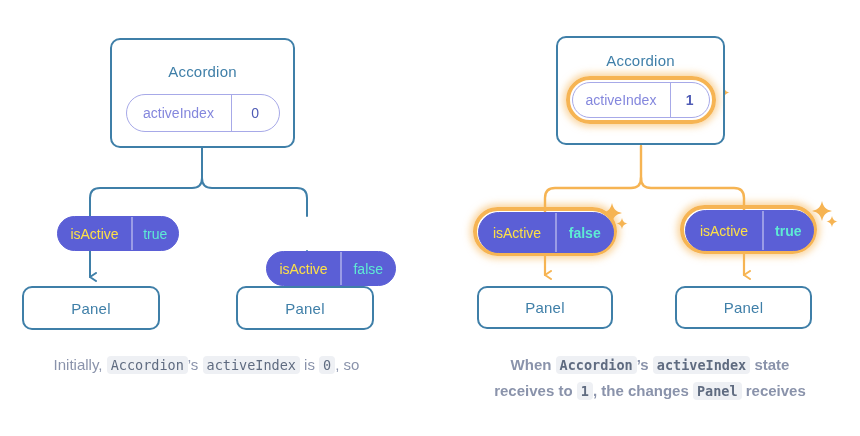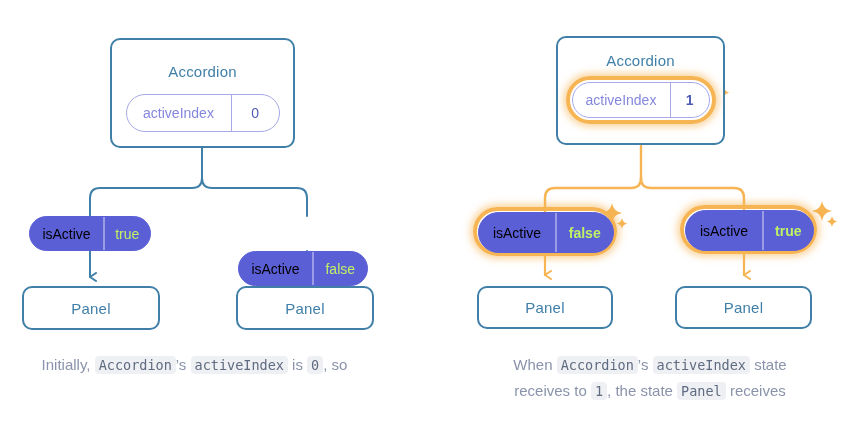--- a/index.html
+++ b/index.html
@@ -2,21 +2,21 @@
 <html><head>
 <meta charset="utf-8">
 <style>
   html,body{margin:0;padding:0;}
   body{
     width:860px;height:436px;
     background:#ffffff;
     font-family:"Liberation Sans", sans-serif;
     position:relative;overflow:hidden;
   }
-  .stage{position:absolute;inset:0;}
+  .stage{position:absolute;inset:0;padding-left:28px;}
 
   
   .abs{position:absolute;box-sizing:border-box;}
 
   
   .node-box{
     border:2px solid #3f7fa8;
     border-radius:10px;
     background:#ffffff;
     display:flex;flex-direction:column;align-items:center;
@@ -40,22 +40,22 @@
     background:#ffffff;
   }
   .pill-outline .pill-key{color:#8487dd;}
   .pill-outline .pill-val{color:#4f5bb5;}
   .pill-outline .pill-sep{background:#a7a9e8;}
 
   .pill-solid{
     background:#5b5fd6;
     border:1.5px solid #5b5fd6;
   }
-  .pill-solid .pill-key{color:#000000;}
-  .pill-solid .pill-val{color:#bef264;border-radius:6px;}
+  .pill-solid .pill-key{color:#fde047;}
+  .pill-solid .pill-val{color:#5eead4;border-radius:6px;}
   .pill-solid .pill-sep{background:#9a9ce6;}
 
   .pill-key,.pill-val{
     display:flex;align-items:center;justify-content:center;
     font-size:14px;white-space:nowrap;
   }
   .pill-sep{width:1.5px;flex:0 0 1.5px;}
 
   .bold-val .pill-val{font-weight:bold;}
 
@@ -157,21 +157,21 @@
     <div class="pill-val" style="flex:1;">false</div>
   </div>
 
   <div class="abs node-box" style="left:22px;top:286px;width:138px;height:44px;justify-content:center;">
     <div class="node-title">Panel</div>
   </div>
   <div class="abs node-box" style="left:236px;top:286px;width:138px;height:44px;justify-content:center;">
     <div class="node-title">Panel</div>
   </div>
 
-  <div class="caption" style="left:2px;top:352px;width:385px;">
+  <div class="caption" style="left:14px;top:352px;width:385px;">
       <div><span>Initially, </span><code>Accordion</code><span>’s </span><code>activeIndex</code><span> is </span><code>0</code><span>, so</span></div>
     </div>
 
   <div class="abs node-box" style="left:556px;top:36px;width:169px;height:109px;">
     <div class="node-title" style="margin-top:14px;">Accordion</div>
     <div style="position:relative;margin-top:13px;">
       <div class="glow" style="left:-6px;top:-6px;right:-6px;bottom:-6px;"></div>
       <div class="pill pill-outline bold-val" style="width:136px;height:34px;">
         <div class="pill-key" style="width:97px;">activeIndex</div>
         <div class="pill-sep"></div>
@@ -198,18 +198,18 @@
     </div>
   </div>
 
   <div class="abs node-box" style="left:477px;top:286px;width:136px;height:43px;justify-content:center;">
     <div class="node-title">Panel</div>
   </div>
   <div class="abs node-box" style="left:675px;top:286px;width:137px;height:43px;justify-content:center;">
     <div class="node-title">Panel</div>
   </div>
 
-  <div class="caption" style="left:440px;top:352px;width:420px;">
+  <div class="caption" style="left:440px;top:352px;width:420px;font-weight:bold;">
       <div><span>When </span><code>Accordion</code><span>’s </span><code>activeIndex</code><span> state</span></div>
-      <div><span>receives to </span><code>1</code><span>, the state </span><code>Panel</code><span> receives</span></div>
+      <div><span>receives to </span><code>1</code><span>, the changes </span><code>Panel</code><span> receives</span></div>
     </div>
 
 </div>
 
 </body></html>

